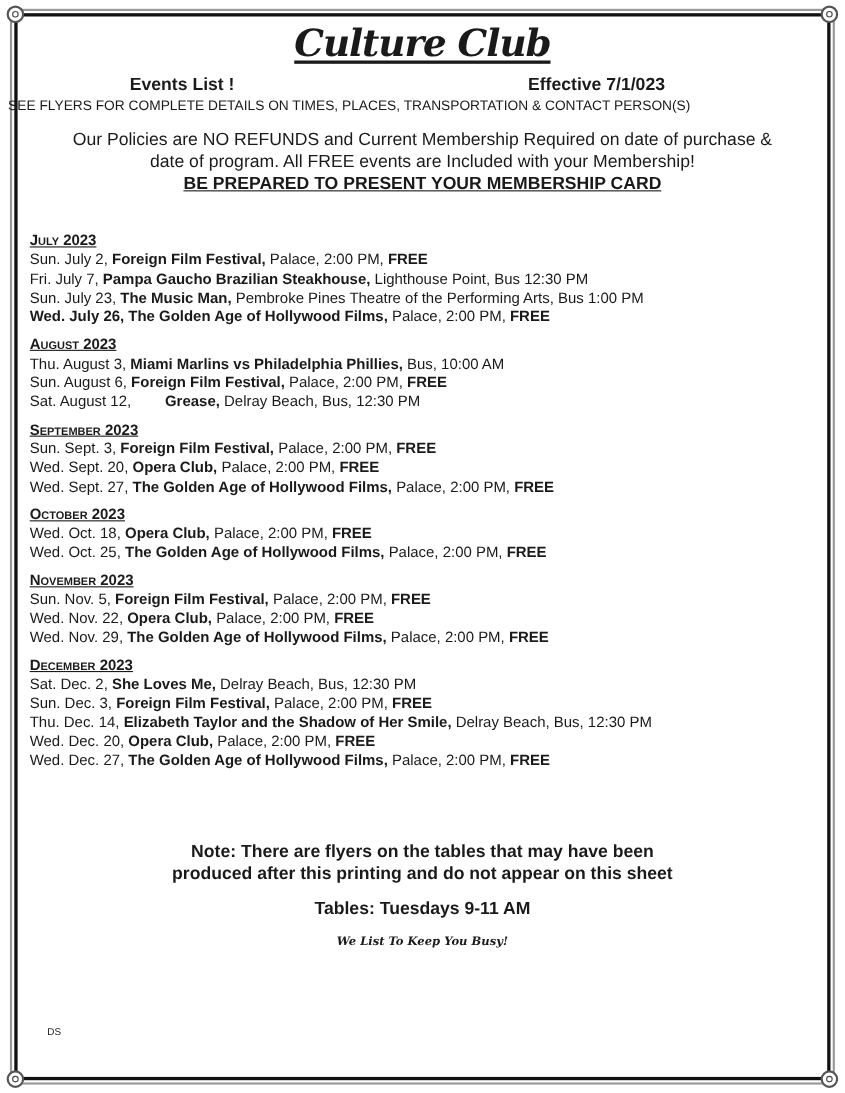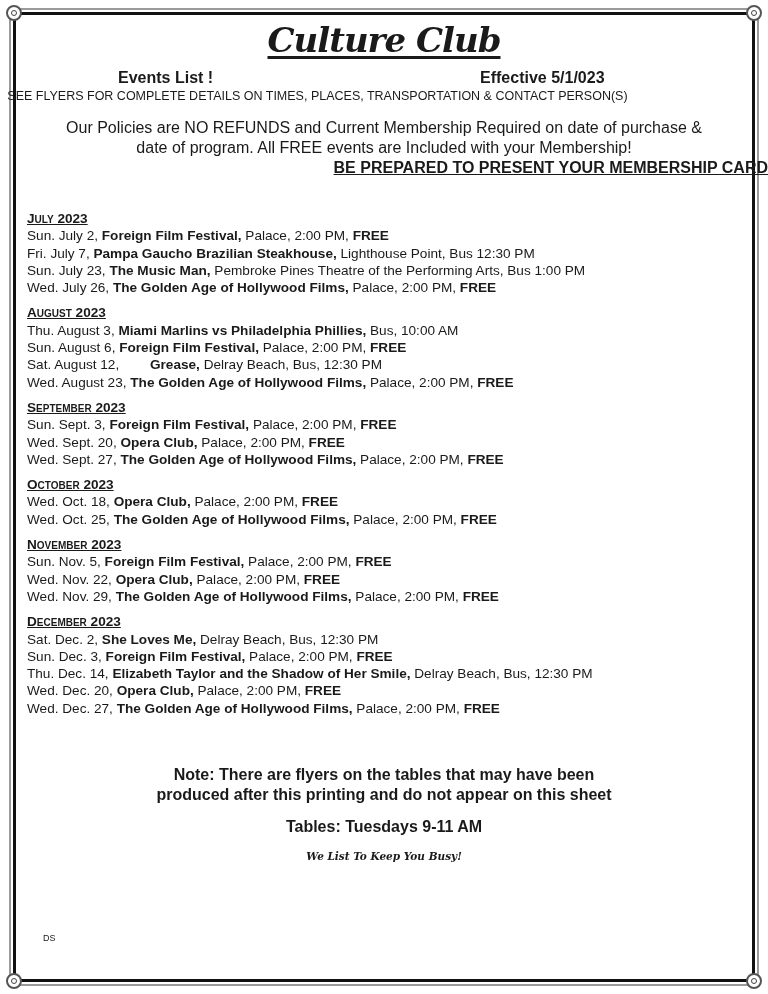--- a/index.html
+++ b/index.html
@@ -9,21 +9,21 @@
   .corner { position: absolute; width: 16px; height: 16px; border-radius: 50%; border: 2px solid #555; background: #fff; box-sizing: border-box; }
   .corner::after { content: ""; position: absolute; left: 3px; top: 3px; width: 6px; height: 6px; border-radius: 50%; border: 1.5px solid #444; box-sizing: border-box; }
   .c-tl { left: 6px; top: 5px; } .c-tr { right: 6px; top: 5px; } .c-bl { left: 6px; bottom: 5px; } .c-br { right: 6px; bottom: 5px; }
 
   .title { position: absolute; left: 0; width: 768px; top: 20px; text-align: center; }
   .title span { font-family: "DejaVu Serif", serif; font-style: italic; font-weight: bold; font-size: 34px; text-decoration: underline; text-underline-offset: 4px; letter-spacing: -1px; }
   .subhead { position: absolute; top: 69px; font-size: 16px; font-weight: bold; }
   .sub-left { left: 118px; } .sub-right { left: 480px; }
   .seeflyers { position: absolute; top: 89px; left: 0; width: 635px; text-align: center; font-size: 12.5px; }
   .signup { position: absolute; top: 118px; left: 0; width: 768px; text-align: center; font-size: 16px; line-height: 20px; }
-  .prepared { font-weight: bold; text-decoration: underline; text-align: right; }
+  .prepared { font-weight: bold; text-decoration: underline; }
 
   .events { position: absolute; left: 27px; top: 210px; width: 720px; font-size: 13.6px; line-height: 17.3px; }
   .month { margin-top: 8px; }
   .month:first-child { margin-top: 0; }
   .month-title { font-weight: bold; text-decoration: underline; font-variant: small-caps; font-size: 13.6px; }
   .ev b { font-weight: bold; }
 
   .note { position: absolute; top: 765px; left: 0; width: 768px; text-align: center; font-size: 16px; font-weight: bold; line-height: 20px; }
   .tables { position: absolute; top: 818px; left: 0; width: 768px; text-align: center; font-size: 16px; font-weight: bold; }
   .busy { position: absolute; top: 850px; left: 0; width: 768px; text-align: center; font-family: "DejaVu Serif", serif; font-style: italic; font-weight: bold; font-size: 10.5px; }
@@ -36,43 +36,42 @@
 <div class="frame-inner"></div>
 <div class="corner c-tl"></div>
 <div class="corner c-tr"></div>
 <div class="corner c-bl"></div>
 <div class="corner c-br"></div>
 
 <div class="title">
   <span>Culture Club</span>
 </div>
 <div class="subhead sub-left">Events List !</div>
-<div class="subhead sub-right">Effective 5/1/023</div>
+<div class="subhead sub-right">Effective 7/1/023</div>
 <div class="seeflyers">SEE FLYERS FOR COMPLETE DETAILS ON TIMES, PLACES, TRANSPORTATION &amp; CONTACT PERSON(S)</div>
 
 <div class="signup">
   <div>Our Policies are NO REFUNDS and Current Membership Required on date of purchase &amp;</div>
   <div>date of program. All FREE events are Included with your Membership!</div>
   <div class="prepared">BE PREPARED TO PRESENT YOUR MEMBERSHIP CARD</div>
 </div>
 
 <div class="events" id="events">
     <div class="month">
       <div class="month-title">July 2023</div>
       <div class="ev"><span style="white-space: pre;">Sun. July 2, </span><b style="white-space: pre;">Foreign Film Festival,</b><span style="white-space: pre;"> Palace, 2:00 PM, </span><b style="white-space: pre;">FREE</b></div>
       <div class="ev"><span style="white-space: pre;">Fri. July 7, </span><b style="white-space: pre;">Pampa Gaucho Brazilian Steakhouse,</b><span style="white-space: pre;"> Lighthouse Point, Bus 12:30 PM</span><b style="white-space: pre;"></b></div>
       <div class="ev"><span style="white-space: pre;">Sun. July 23, </span><b style="white-space: pre;">The Music Man,</b><span style="white-space: pre;"> Pembroke Pines Theatre of the Performing Arts, Bus 1:00 PM</span><b style="white-space: pre;"></b></div>
-      <div class="ev"><span style="white-space: pre;">Wed. July 26, </span><b style="white-space: pre;">The Golden Age of Hollywood Films,</b><span style="white-space: pre;"> Palace, 2:00 PM, </span><b style="white-space: pre;">FREE</b></div>
+      <div class="ev"><span style="white-space: pre; font-weight: bold;">Wed. July 26, </span><b style="white-space: pre;">The Golden Age of Hollywood Films,</b><span style="white-space: pre;"> Palace, 2:00 PM, </span><b style="white-space: pre;">FREE</b></div>
     </div>
     <div class="month">
       <div class="month-title">August 2023</div>
       <div class="ev"><span style="white-space: pre;">Thu. August 3, </span><b style="white-space: pre;">Miami Marlins vs Philadelphia Phillies,</b><span style="white-space: pre;"> Bus, 10:00 AM</span><b style="white-space: pre;"></b></div>
       <div class="ev"><span style="white-space: pre;">Sun. August 6, </span><b style="white-space: pre;">Foreign Film Festival,</b><span style="white-space: pre;"> Palace, 2:00 PM, </span><b style="white-space: pre;">FREE</b></div>
       <div class="ev"><span style="white-space: pre;">Sat. August 12, </span><b style="white-space: pre; margin-left: 27px;">Grease,</b><span style="white-space: pre;"> Delray Beach, Bus, 12:30 PM</span><b style="white-space: pre;"></b></div>
-      <div class="ev"><span style="white-space: pre;">Wed. August 23, </span><b style="white-space: pre;">The Golden Age of Hollywood Films,</b><span style="white-space: pre;"> Palace, 2:00 PM, </span><b style="white-space: pre;">FREE</b></div>
     </div>
     <div class="month">
       <div class="month-title">September 2023</div>
       <div class="ev"><span style="white-space: pre;">Sun. Sept. 3, </span><b style="white-space: pre;">Foreign Film Festival,</b><span style="white-space: pre;"> Palace, 2:00 PM, </span><b style="white-space: pre;">FREE</b></div>
       <div class="ev"><span style="white-space: pre;">Wed. Sept. 20, </span><b style="white-space: pre;">Opera Club,</b><span style="white-space: pre;"> Palace, 2:00 PM, </span><b style="white-space: pre;">FREE</b></div>
       <div class="ev"><span style="white-space: pre;">Wed. Sept. 27, </span><b style="white-space: pre;">The Golden Age of Hollywood Films,</b><span style="white-space: pre;"> Palace, 2:00 PM, </span><b style="white-space: pre;">FREE</b></div>
     </div>
     <div class="month">
       <div class="month-title">October 2023</div>
       <div class="ev"><span style="white-space: pre; text-align: center;">Wed. Oct. 18, </span><b style="white-space: pre;">Opera Club,</b><span style="white-space: pre;"> Palace, 2:00 PM, </span><b style="white-space: pre;">FREE</b></div>

